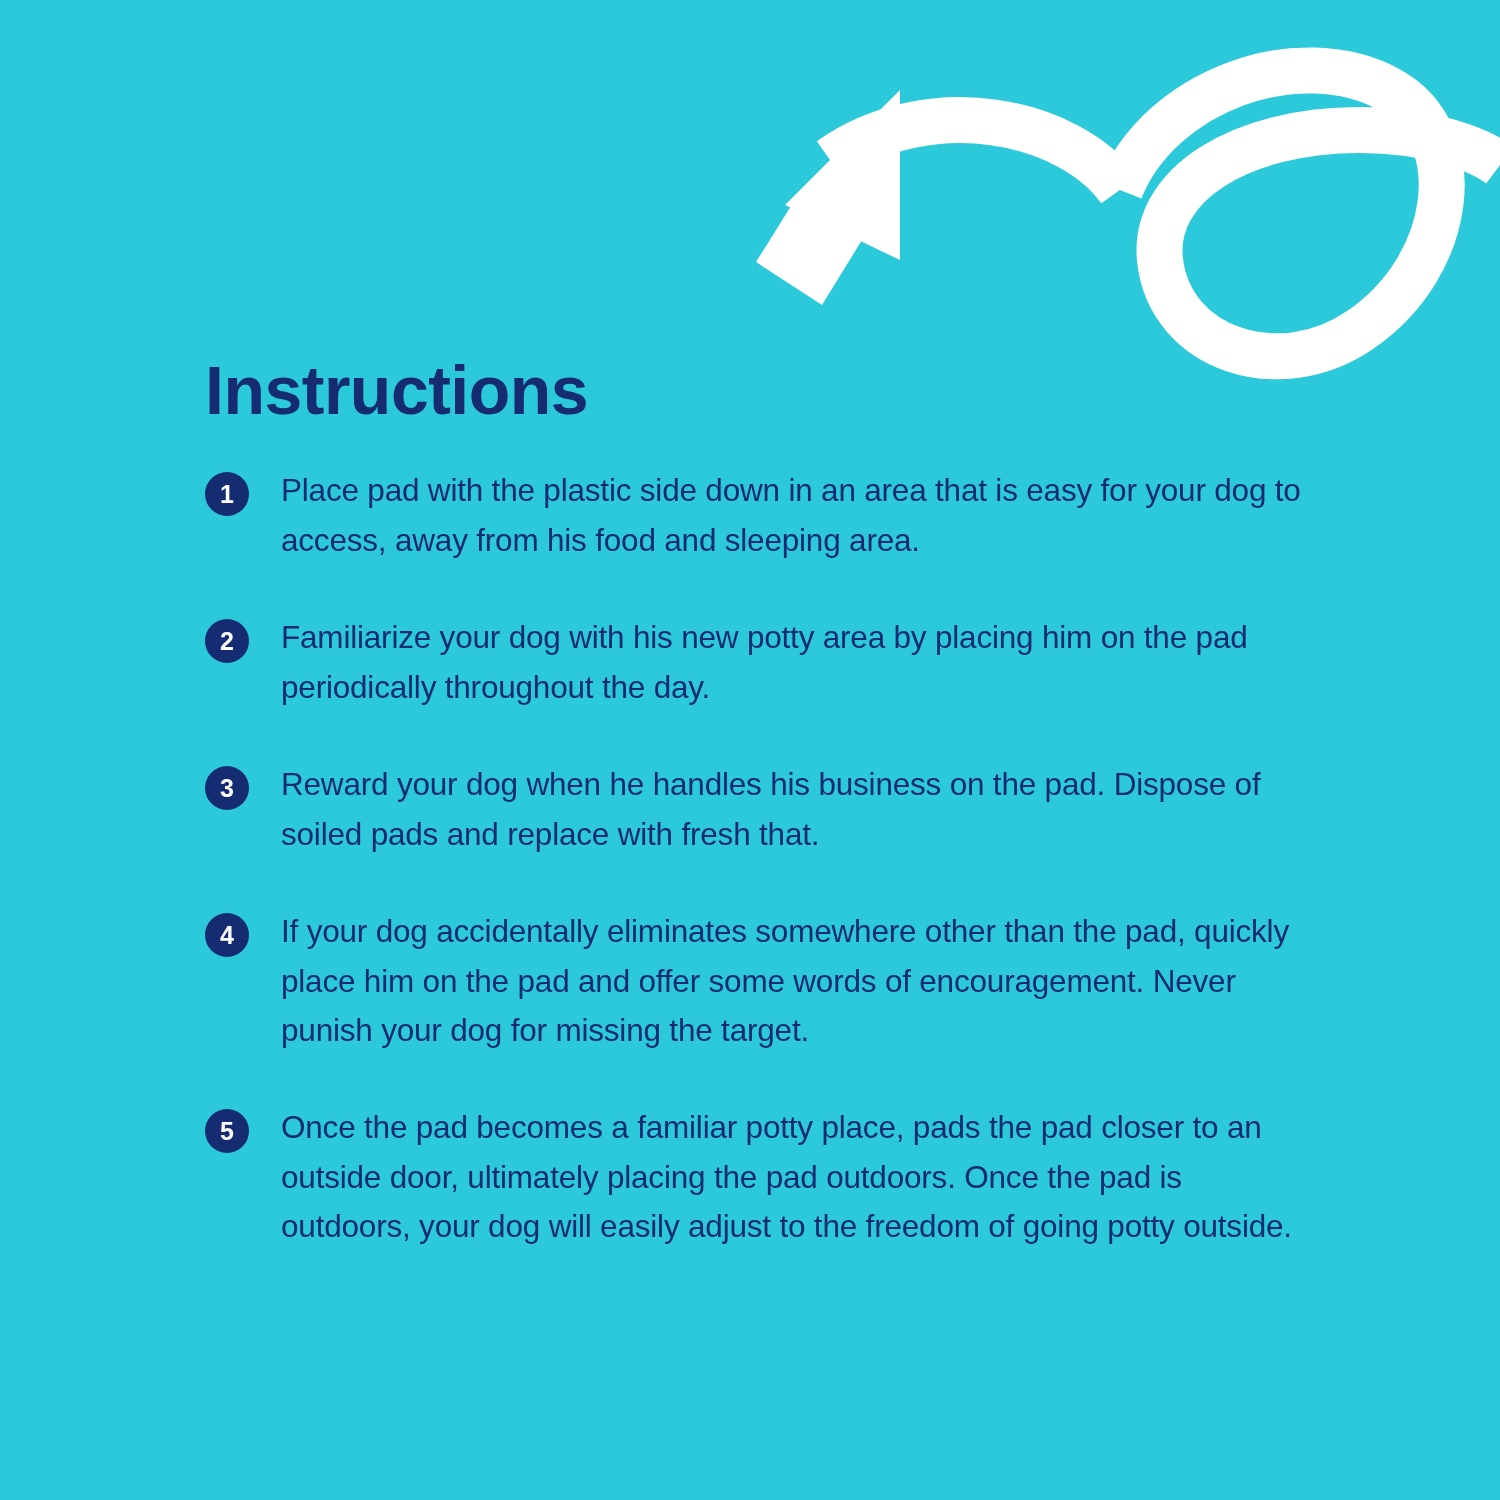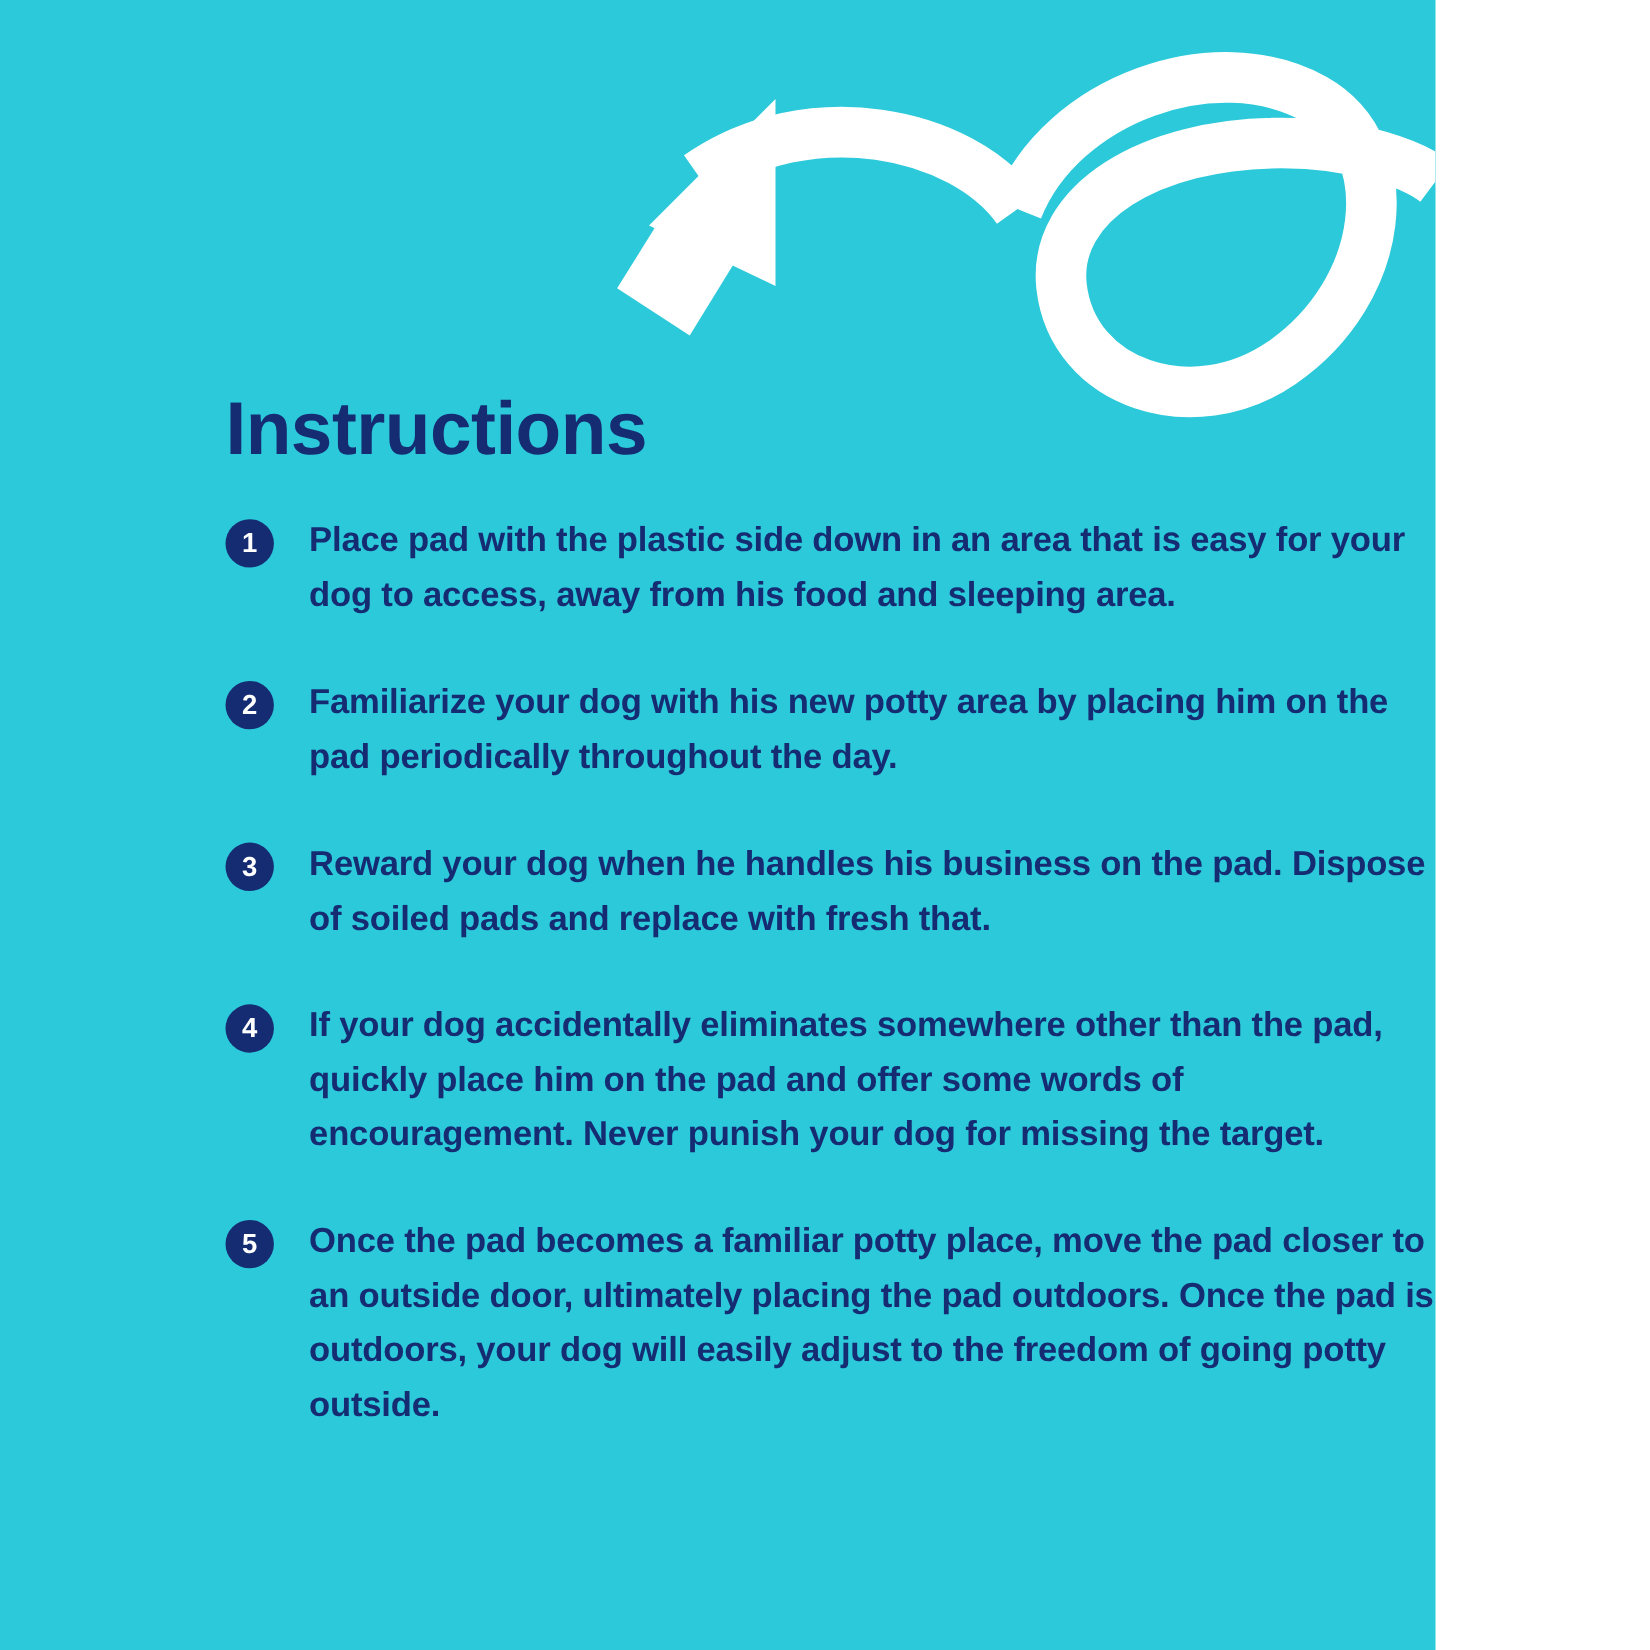--- a/index.html
+++ b/index.html
@@ -7,21 +7,21 @@
     padding: 0;
   }
   body {
     width: 1500px;
     height: 1500px;
     font-family: "Liberation Sans", sans-serif;
     overflow: hidden;
   }
   .poster {
     position: relative;
-    width: 1305px;
+    width: 1500px;
     height: 1500px;
     background: #2BC9D9;
     box-sizing: border-box;
     overflow: hidden;
   }
   .swirl {
     position: absolute;
     top: 0;
     right: 0;
     width: 900px;
@@ -67,21 +67,21 @@
     display: flex;
     align-items: center;
     justify-content: center;
     margin-top: 6px;
     margin-right: 32px;
   }
   .step-text {
     color: #152C73;
     font-size: 31.5px;
     line-height: 1.57;
-    font-weight: bold;
+    font-weight: normal;
     letter-spacing: -0.2px;
     max-width: 1030px;
   }
 </style>
 </head>
 <body>
 
 <div class="poster">
 
   <svg class="swirl" viewBox="0 0 900 520" xmlns="http://www.w3.org/2000/svg">
@@ -108,17 +108,17 @@
       <li class="step">
         <span class="badge">3</span>
         <span class="step-text">Reward your dog when he handles his business on the pad. Dispose of soiled pads and replace with fresh that.</span>
       </li>
       <li class="step">
         <span class="badge">4</span>
         <span class="step-text">If your dog accidentally eliminates somewhere other than the pad, quickly place him on the pad and offer some words of encouragement. Never punish your dog for missing the target.</span>
       </li>
       <li class="step">
         <span class="badge">5</span>
-        <span class="step-text">Once the pad becomes a familiar potty place, move the pad closer to an outside door, ultimately placing the pad outdoors. Once the pad is outdoors, your dog will easily adjust to the freedom of going potty outside.</span>
+        <span class="step-text">Once the pad becomes a familiar potty place, pads the pad closer to an outside door, ultimately placing the pad outdoors. Once the pad is outdoors, your dog will easily adjust to the freedom of going potty outside.</span>
       </li>
     </ol>
   </div>
 </div>
 
 </body></html>

